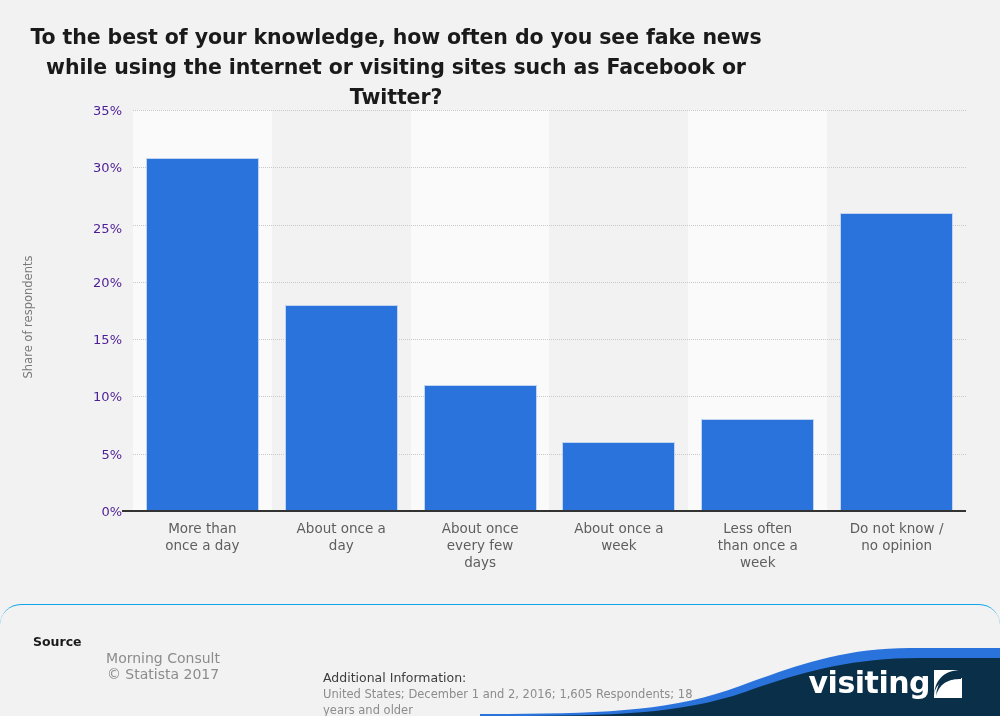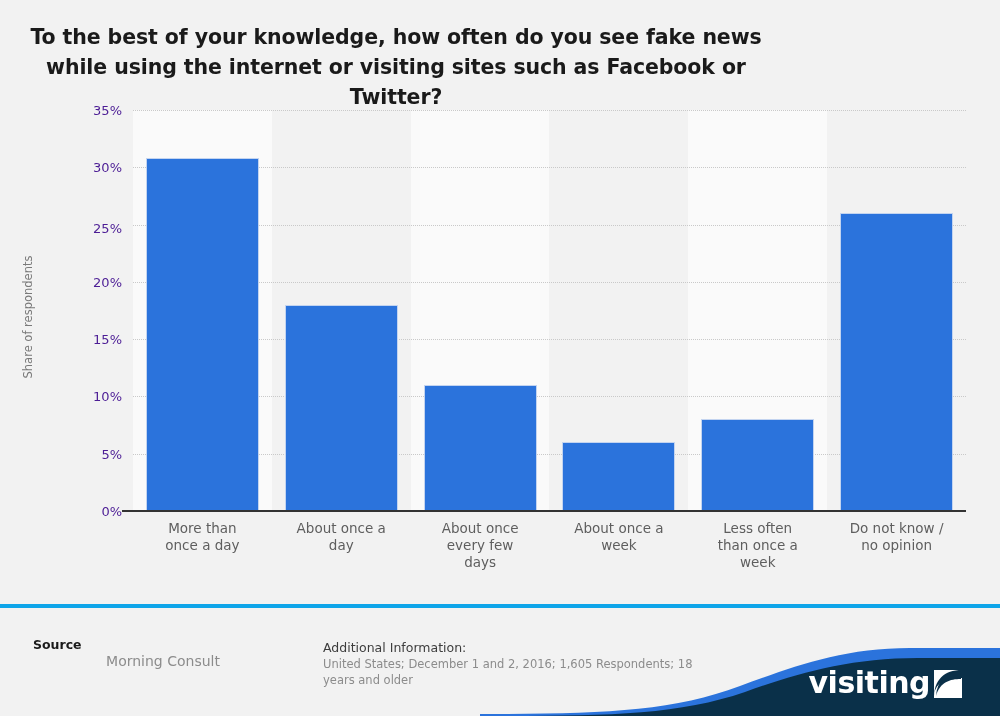--- a/index.html
+++ b/index.html
@@ -104,41 +104,42 @@
     font-size: 13.5px;
     line-height: 17px;
     color: #5e5e5e;
   }
 
   
   #footer {
     position: absolute;
     left: 0; top: 604px;
     width: 1000px; height: 112px;
-    border-top: 4px solid #0ea5e9;
+    border-top: 1px solid #0ea5e9;
+    border-radius: 21px;
   }
   #source-block {
     position: absolute;
     left: 33px; top: 28px;
     width: 260px;
   }
   #source-block .head {
     font-size: 12.5px; font-weight: bold; color: #1a1a1a;
     line-height: 17px;
   }
   #source-block .line {
     font-size: 14px; color: #8c8c8c; line-height: 16px; text-align: center;
   }
   #info-block {
     position: absolute;
     left: 323px; top: 31px;
     width: 400px;
   }
   #info-block .head {
-    font-size: 12.5px; color: #3d3d3d; line-height: 17px;
+    font-size: 12.5px; color: #3d3d3d; line-height: 17px; margin-top: 33px;
   }
   #info-block .line {
     font-size: 11.5px; color: #8c8c8c; line-height: 16px;
   }
 
   
   #logo-wave {
     position: absolute;
     right: 0; bottom: 0;
     width: 520px; height: 76px;
@@ -243,20 +244,21 @@
           <div>no opinion</div>
         </div>
       </div>
   </div>
 
   <div id="footer">
 
     <div id="source-block">
       <div class="head">Source</div>
       <div class="line">Morning Consult</div>
+      <div class="line">© Statista 2017</div>
     </div>
 
     <div id="info-block">
       <div class="head">Additional Information:</div>
       <div class="line">United States; December 1 and 2, 2016; 1,605 Respondents; 18</div>
       <div class="line">years and older</div>
     </div>
 
     <svg id="logo-wave" viewBox="0 0 520 76" preserveAspectRatio="none">
       <path d="M0,74 C120,74 190,72 260,46 C310,28 360,8 430,8 L520,8 L520,76 L0,76 Z" fill="#2b73dc"></path>

